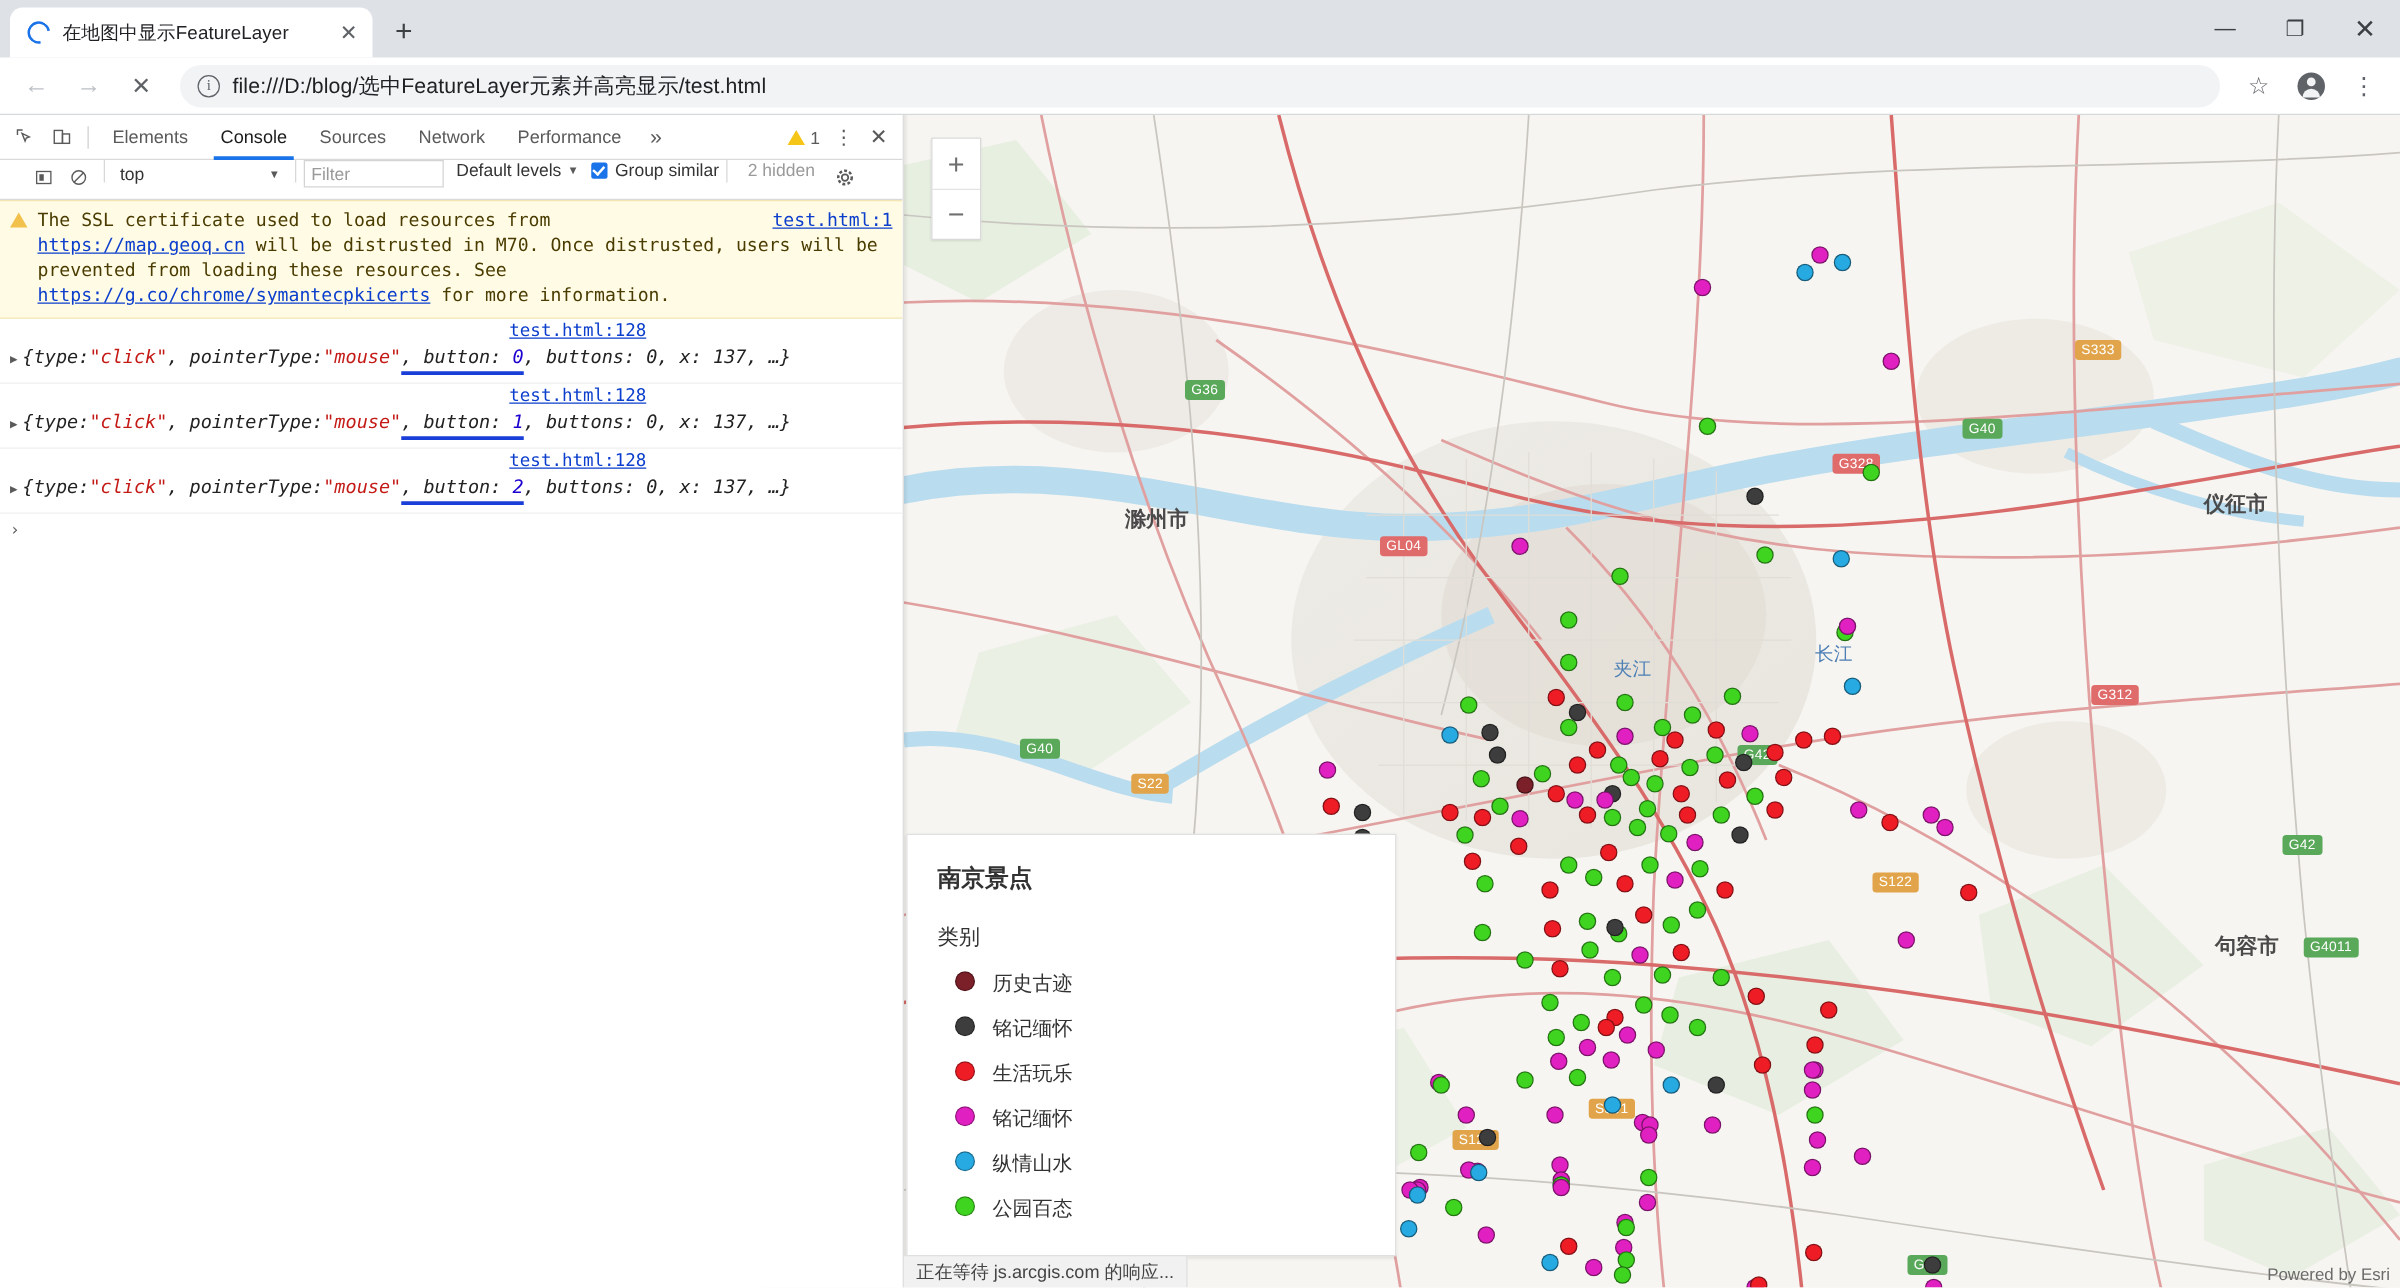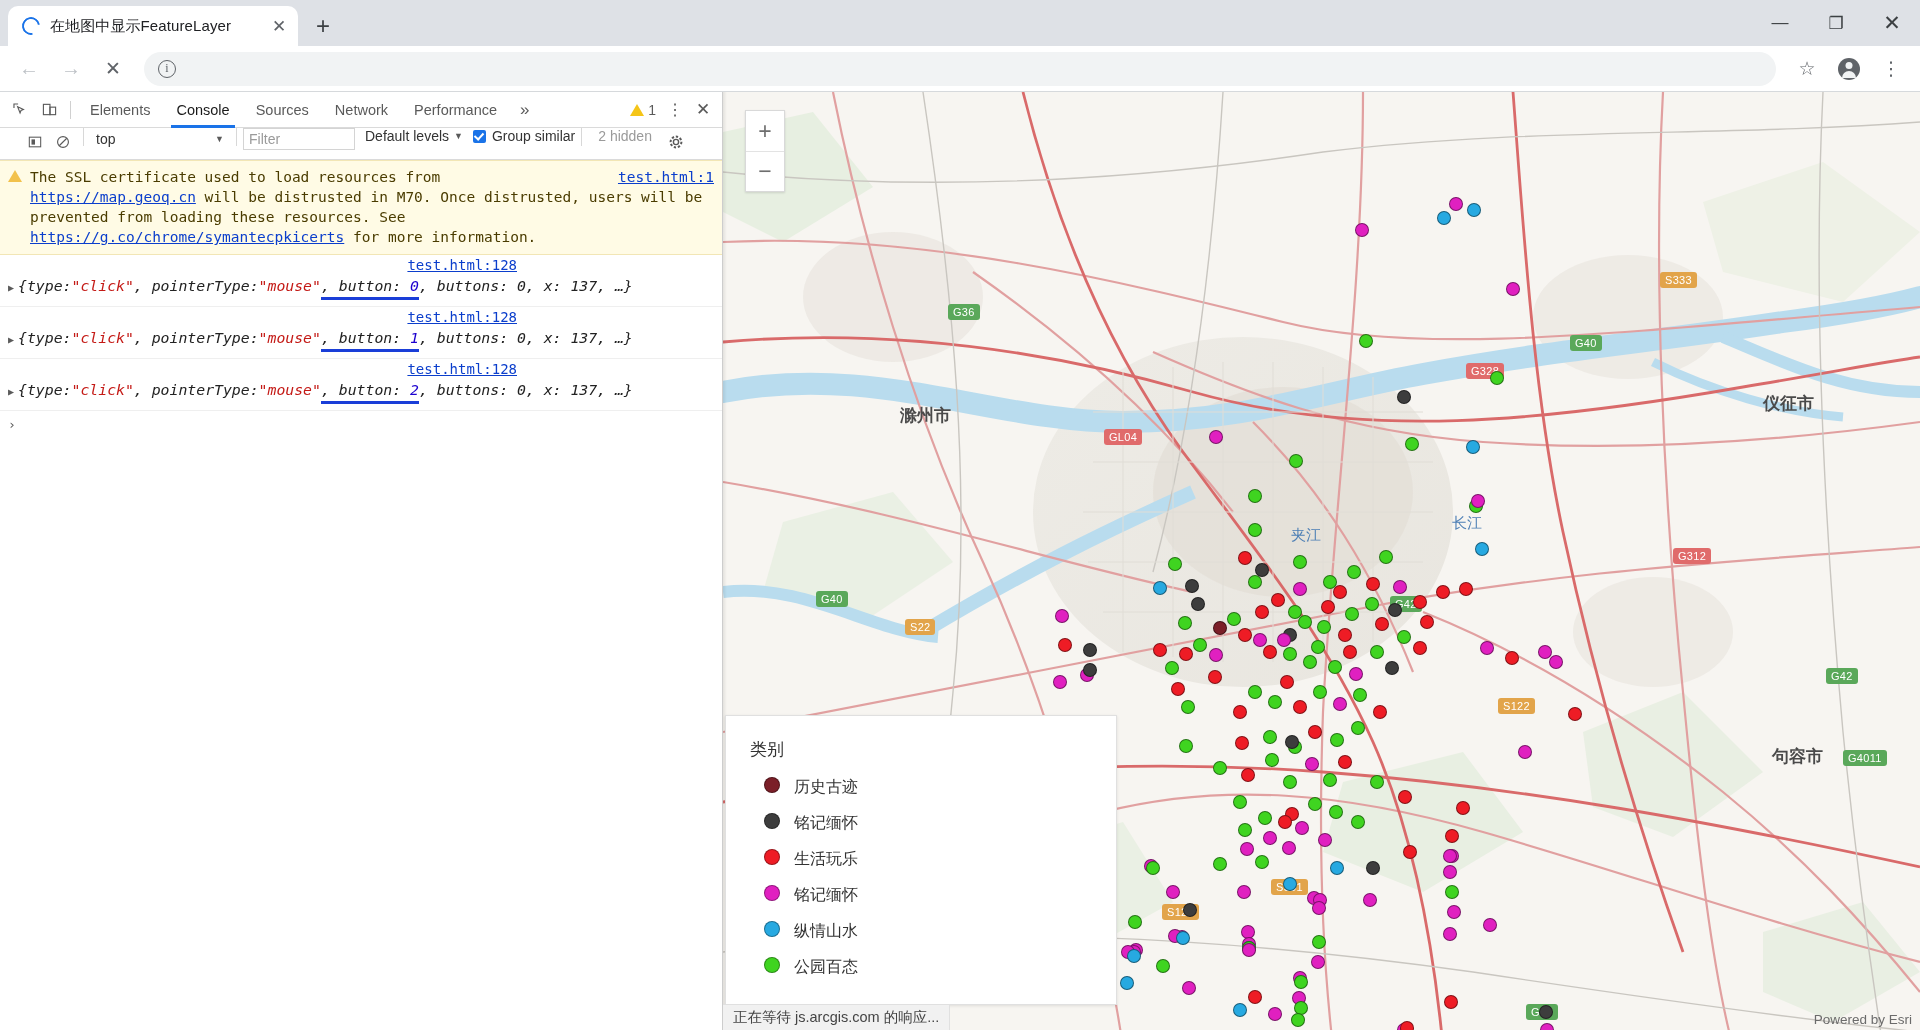--- a/index.html
+++ b/index.html
@@ -248,20 +248,21 @@
       <div class="wc close">✕</div>
     </div>
   </div>
 
   <div class="toolbar">
     <div class="navbtn disabled">←</div>
     <div class="navbtn disabled">→</div>
     <div class="navbtn stop">✕</div>
     <div class="omnibox">
       <div class="omni-info">i</div>
+      <div class="omni-url">file:///D:/blog/选中FeatureLayer元素并高亮显示/test.html</div>
     </div>
     <div class="tb-icon">☆</div>
     <div class="tb-icon">
         <span class="avatar-ico"></span>
       </div>
     <div class="tb-icon">⋮</div>
   </div>
 
   <div class="split">
 
@@ -467,20 +468,21 @@
 
       <div class="mlabel river" style="left:568px;top:434px">夹江</div>
       <div class="mlabel river" style="left:729px;top:422px">长江</div>
 
       <div class="zoomctl">
         <div>+</div>
         <div>−</div>
       </div>
 
       <div class="legend">
+        <div class="legend-title">南京景点</div>
         <div class="legend-sub">类别</div>
         <div class="legend-item">
           <span class="swatch" style="background:#7b1f28"></span>
           <span class="legend-label">历史古迹</span>
         </div>
         <div class="legend-item">
           <span class="swatch" style="background:#3d3d3d"></span>
           <span class="legend-label">铭记缅怀</span>
         </div>
         <div class="legend-item">

